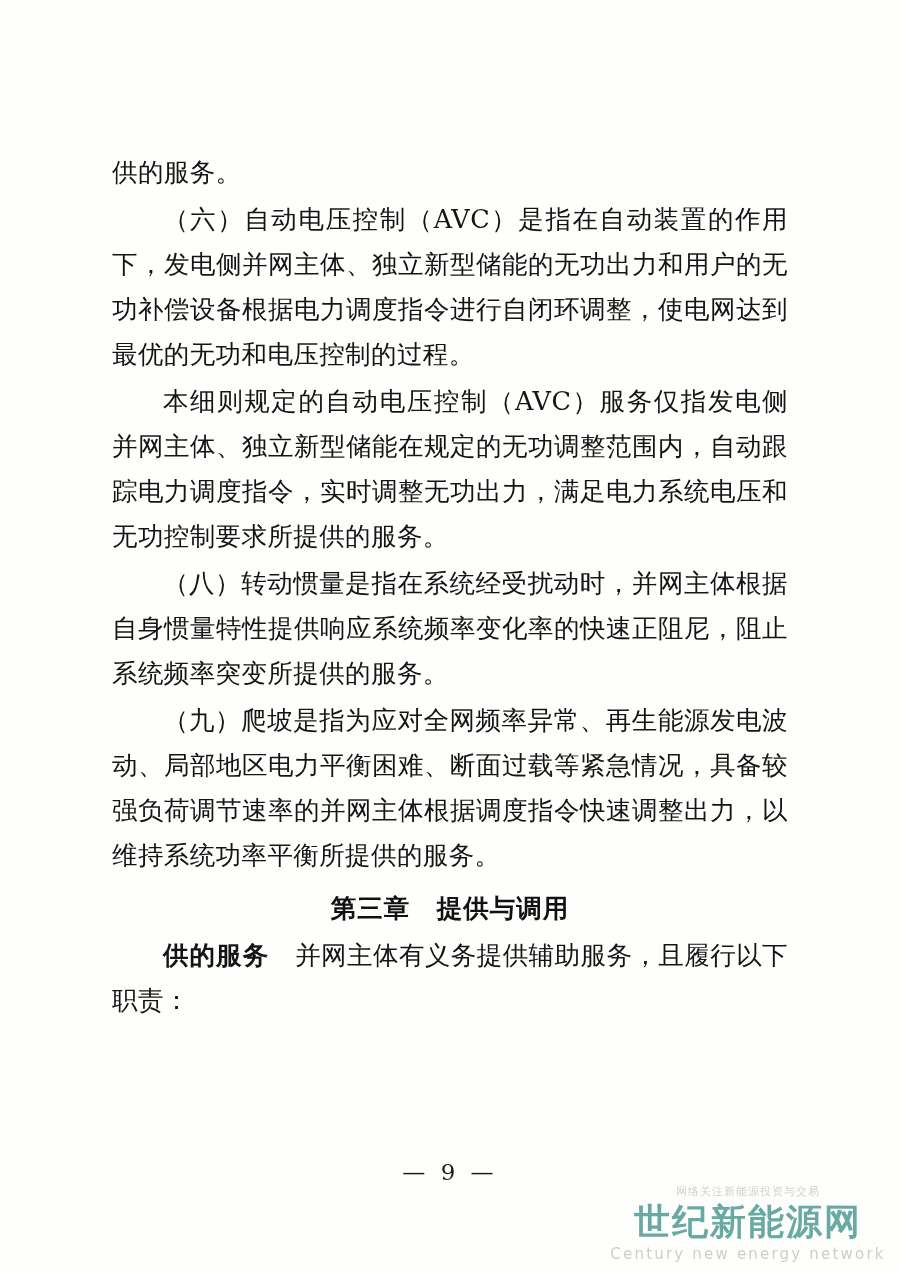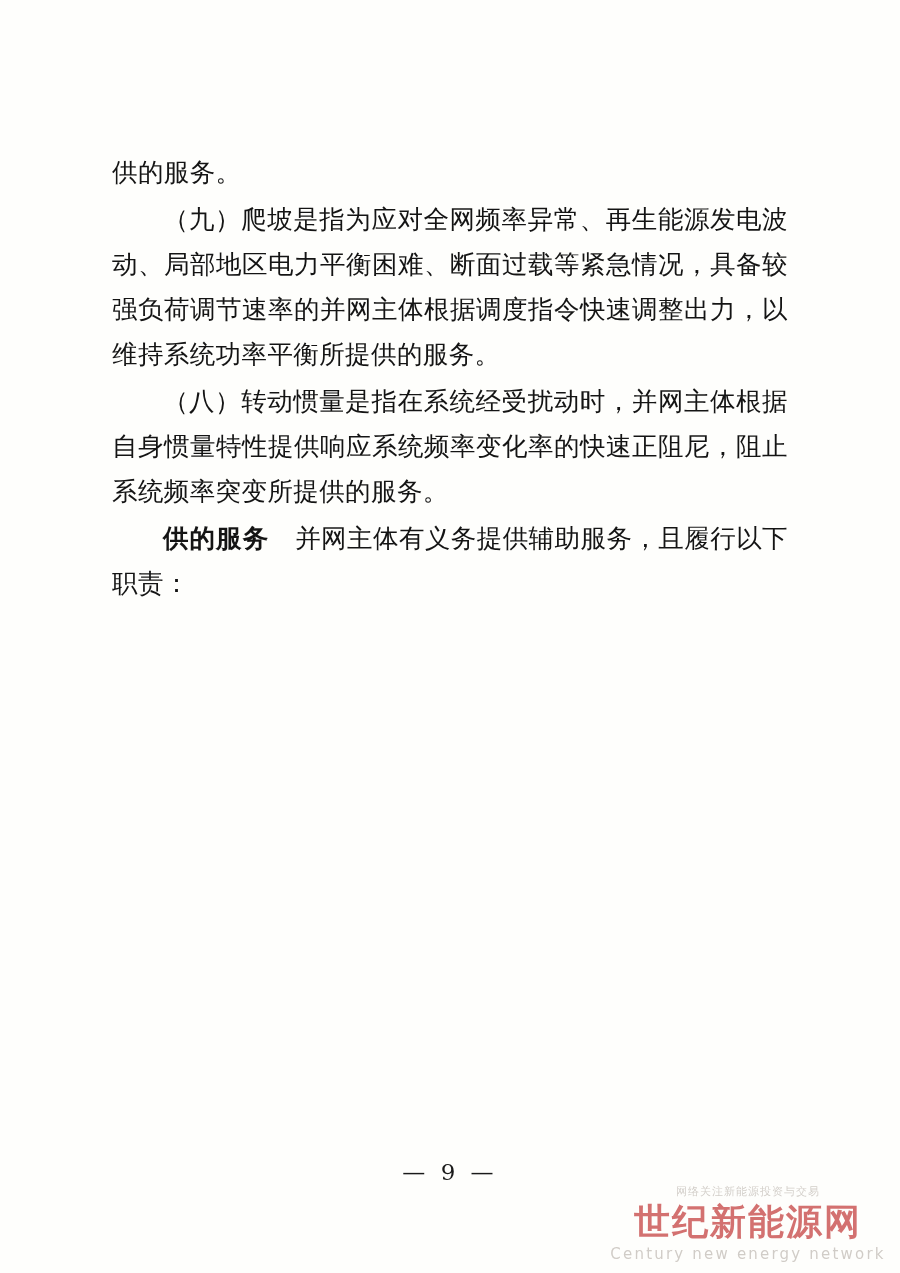--- a/index.html
+++ b/index.html
@@ -81,21 +81,21 @@
   }
   .wm-sub {
     font-size: 11px;
     color: #b9b2ab;
     letter-spacing: 1px;
     margin-bottom: 2px;
     font-family: "DejaVu Sans", "Liberation Sans", sans-serif;
   }
   .wm-main {
     font-size: 36px;
-    color: #b91c1c;
+    color: #0f766e;
     font-weight: bold;
     letter-spacing: 2px;
     line-height: 42px;
     font-family: "DejaVu Sans", "Liberation Sans", sans-serif;
     text-align: center;
   }
   .wm-en {
     font-size: 15px;
     color: #b5aea7;
     letter-spacing: 2.2px;
@@ -105,27 +105,30 @@
 </style>
 </head>
 <body>
 
 <div class="page">
 
   <div class="content">
 
     <p class="para">供的服务。</p>
 
+    <p class="para indent">（六）自动电压控制（AVC）是指在自动装置的作用下，发电侧并网主体、独立新型储能的无功出力和用户的无功补偿设备根据电力调度指令进行自闭环调整，使电网达到最优的无功和电压控制的过程。</p>
+
+    <p class="para indent">本细则规定的自动电压控制（AVC）服务仅指发电侧并网主体、独立新型储能在规定的无功调整范围内，自动跟踪电力调度指令，实时调整无功出力，满足电力系统电压和无功控制要求所提供的服务。</p>
 
 
+    <p class="para indent">（八）转动惯量是指在系统经受扰动时，并网主体根据自身惯量特性提供响应系统频率变化率的快速正阻尼，阻止系统频率突变所提供的服务。</p>
 
     <p class="para indent">（九）爬坡是指为应对全网频率异常、再生能源发电波动、局部地区电力平衡困难、断面过载等紧急情况，具备较强负荷调节速率的并网主体根据调度指令快速调整出力，以维持系统功率平衡所提供的服务。</p>
 
-    <p class="para indent">（八）转动惯量是指在系统经受扰动时，并网主体根据自身惯量特性提供响应系统频率变化率的快速正阻尼，阻止系统频率突变所提供的服务。</p>
-
+    <h2 class="chapter">第三章　提供与调用</h2>
 
     <p class="para indent"><span class="article-lead">供的服务</span><span>　并网主体有义务提供辅助服务，且履行以下职责：</span></p>
 
   </div>
 
   <div class="footer">
     <span class="page-number">— 9 —</span>
   </div>
 
   <div class="watermark">

